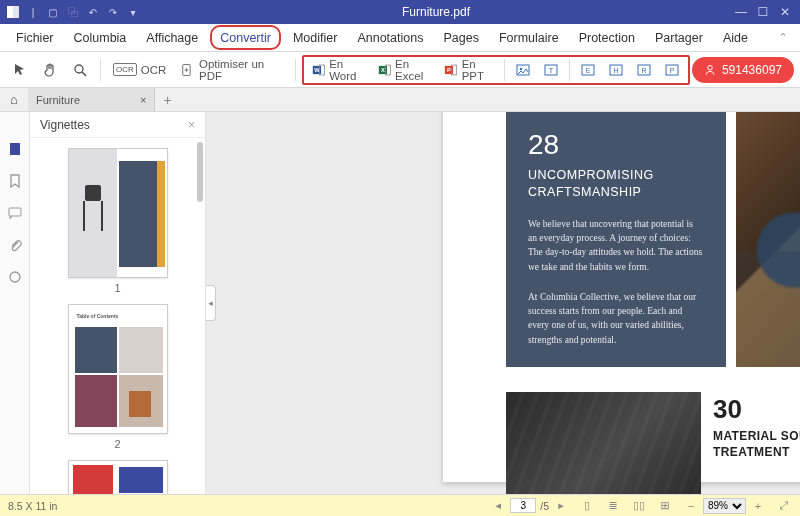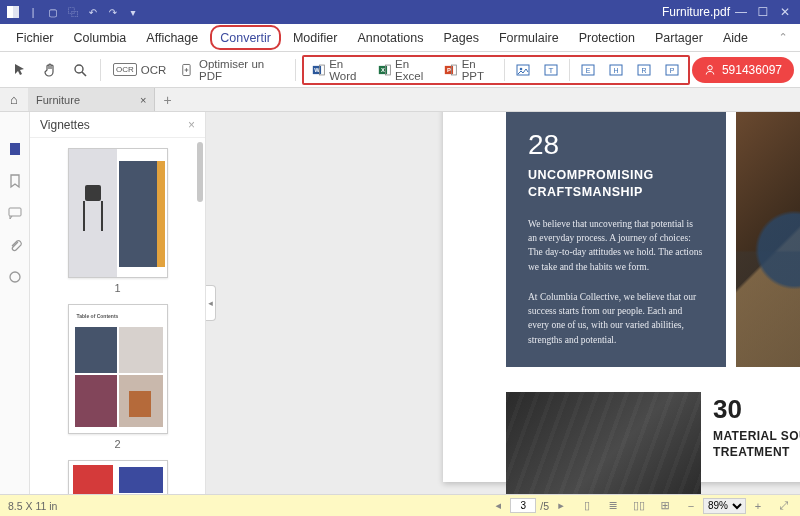--- a/index.html
+++ b/index.html
@@ -1,21 +1,21 @@
 <!DOCTYPE html>
 <html><head>
 <meta charset="utf-8">
 <style>
 *{margin:0;padding:0;box-sizing:border-box;font-family:"Segoe UI",Arial,sans-serif;-webkit-user-select:none;user-select:none}
 html,body{width:800px;height:516px;overflow:hidden}
 .app{width:800px;height:516px;display:flex;flex-direction:column;background:#f5f5f5}
 .titlebar{height:24px;background:#3b4a9e;display:flex;align-items:center;color:#fff;font-size:11px;padding:0 4px}
 .titlebar .tb-left{display:flex;align-items:center;gap:2px}
 .titlebar .tb-btn{width:18px;height:18px;display:flex;align-items:center;justify-content:center;color:#d0d6f0;font-size:10px}
-.titlebar .tb-title{flex:1;text-align:right;font-size:12px}
+.titlebar .tb-title{flex:1;text-align:center;font-size:12px}
 .titlebar .win-btn{width:22px;height:20px;display:flex;align-items:center;justify-content:center;color:#d0d6f0;font-size:12px}
 .menubar{height:28px;background:#fff;display:flex;align-items:stretch;border-bottom:1px solid #d8d8d8;padding:0 6px}
 .menuitem{padding:0 10px;font-size:12.5px;color:#333;display:flex;align-items:center;cursor:pointer}
 .menuitem.active{color:#3b4a9e}
 .menuitem.boxed{border:2px solid #d43a3a;border-radius:10px;padding:0 8px;margin:1px 2px}
 .menubar .spacer{flex:1}
 .chev{width:22px;display:flex;align-items:center;justify-content:center;color:#999;font-size:11px}
 .toolbar{height:36px;background:#fff;display:flex;align-items:center;border-bottom:1px solid #d8d8d8;padding:0 6px;gap:2px}
 .tool{height:28px;padding:0 6px;display:flex;align-items:center;gap:4px;font-size:11.5px;color:#555;cursor:pointer}
 .sep{width:1px;height:22px;background:#ddd;margin:0 4px}
@@ -35,21 +35,21 @@
 .thumb{width:100px;display:flex;flex-direction:column;align-items:center;gap:4px}
 .thumb .pg{width:100px;height:130px;border:1px solid #ccc;background:#fff;box-shadow:0 1px 2px rgba(0,0,0,.1);position:relative;overflow:hidden}
 .thumb .num{font-size:11px;color:#666}
 .sp-scroll{position:absolute;right:2px;top:4px;width:6px;height:60px;background:#c8c8c8;border-radius:3px}
 .viewer{flex:1;background:#ececec;position:relative;overflow:hidden}
 .viewer .collapse{position:absolute;left:0;top:50%;transform:translateY(-50%);width:10px;height:36px;background:#fff;border:1px solid #ccc;border-left:none;border-radius:0 4px 4px 0;display:flex;align-items:center;justify-content:center;font-size:9px;color:#888}
 .page{position:absolute;background:#fff;box-shadow:0 2px 6px rgba(0,0,0,.2)}
 .page1{left:237px;top:-20px;width:500px;height:390px}
 .slate{position:absolute;left:63px;top:15px;width:220px;height:260px;background:#46546b;color:#fff;padding:22px 22px 0 22px}
 .slate .big{font-size:28px;font-weight:400}
-.slate .h2{font-size:12.5px;font-weight:700;letter-spacing:.5px;margin-top:6px;line-height:1.35}
+.slate .h2{font-size:12.5px;font-weight:400;letter-spacing:.5px;margin-top:6px;line-height:1.35}
 .slate .para{font-size:9.5px;font-family:Georgia,serif;margin-top:16px;line-height:1.5;color:#e6e8ee}
 .photo{position:absolute;left:293px;top:15px;width:195px;height:260px;background:linear-gradient(135deg,#6b4a30 0%,#3a2a1c 40%,#c99a5c 41%,#8b6a3d 100%);overflow:hidden}
 .photo::after{content:"";position:absolute;inset:0;background:radial-gradient(circle at 30% 55%,rgba(44,70,100,.85) 0 18%,transparent 20%),radial-gradient(circle at 68% 58%,rgba(200,120,80,.75) 0 14%,transparent 16%),linear-gradient(180deg,transparent 55%,rgba(60,55,50,.55) 56%)}
 .art30-img{position:absolute;left:63px;top:300px;width:195px;height:140px;background:linear-gradient(135deg,#2a2a2a 0%,#4a4a4a 50%,#222 100%)}
 .art30-img::after{content:"";position:absolute;inset:0;background:repeating-linear-gradient(110deg,rgba(255,255,255,.03) 0 4px,transparent 4px 14px)}
 .art30{position:absolute;left:270px;top:302px;width:210px}
 .art30 .big{font-size:26px;font-weight:700;color:#222}
 .art30 .h2{font-size:12px;font-weight:700;letter-spacing:.4px;margin-top:4px;line-height:1.3;color:#222}
 .vscroll{position:absolute;right:2px;top:4px;width:7px;height:180px;background:#c4c4c4;border-radius:4px}
 .statusbar{height:22px;background:#fef9c3;border-top:1px solid #d8d8d8;display:flex;align-items:center;font-size:10.5px;color:#666;padding:0 8px;gap:10px}

